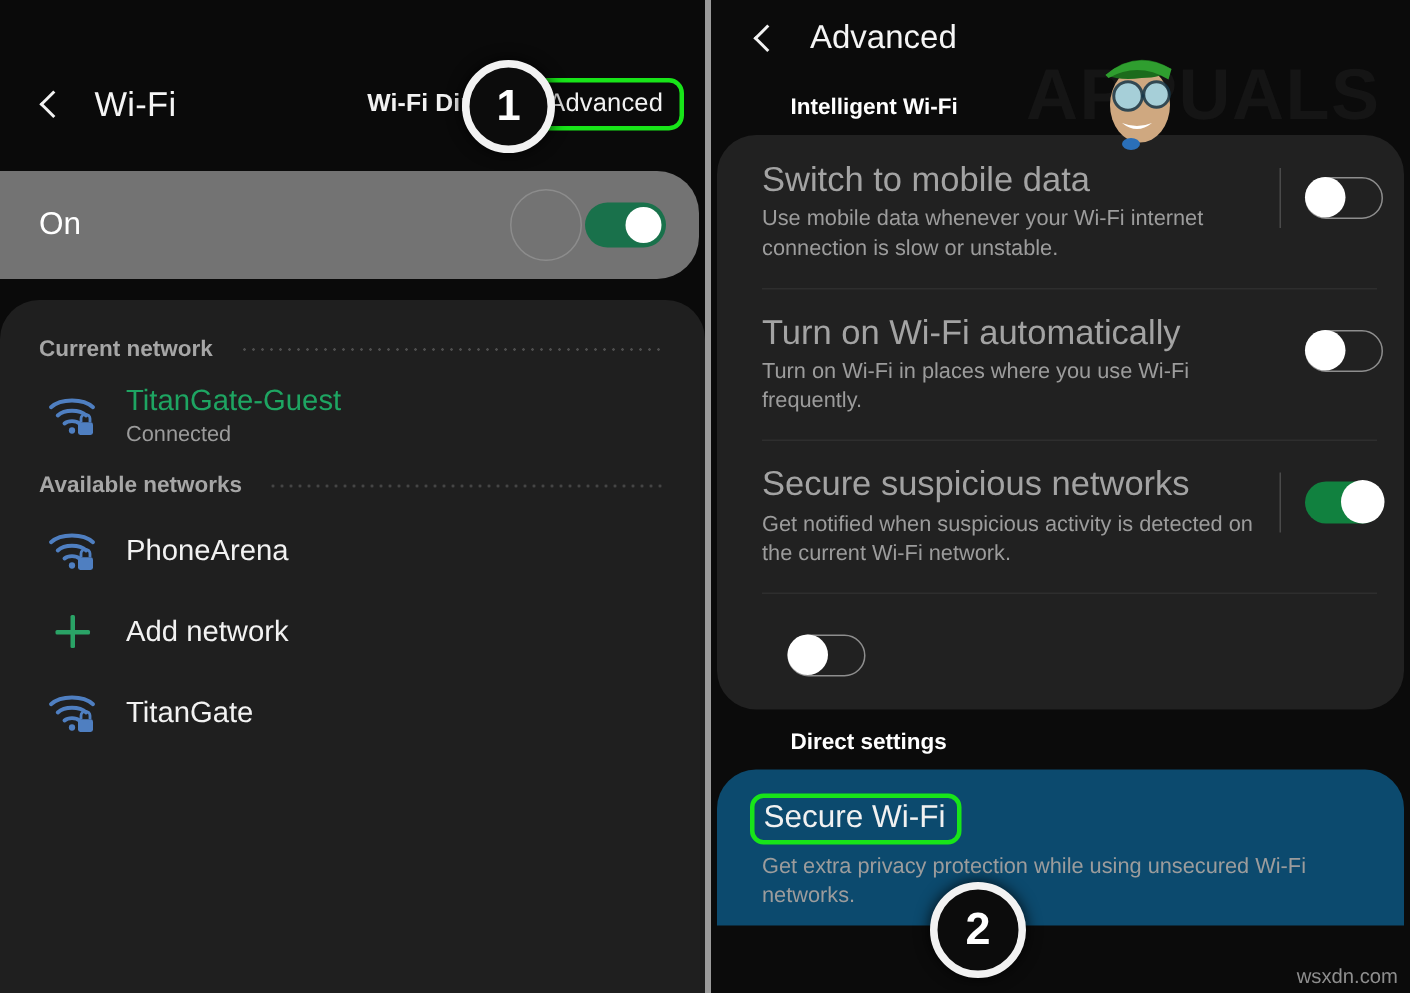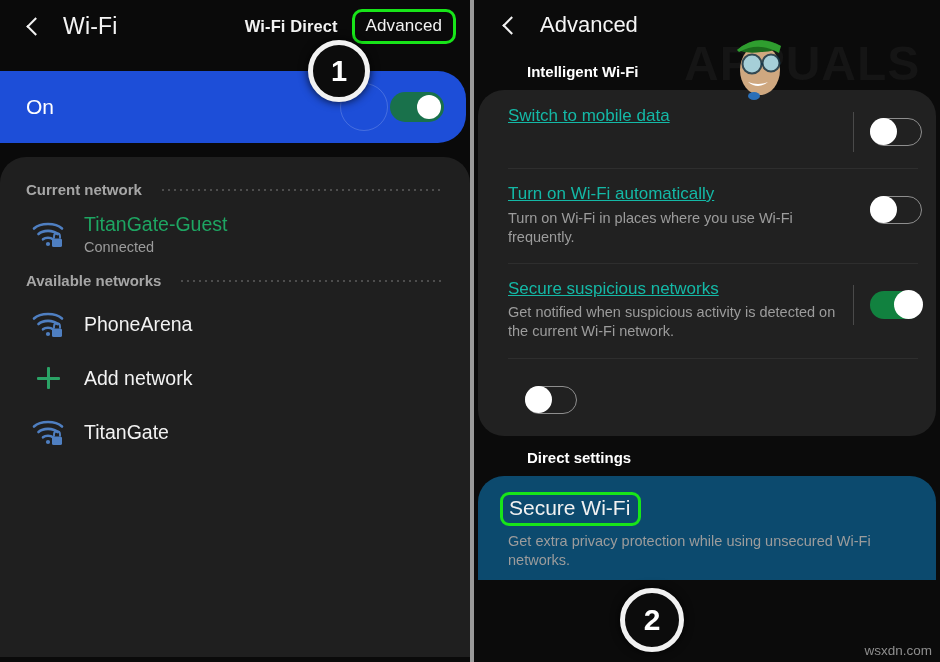--- a/index.html
+++ b/index.html
@@ -31,20 +31,21 @@
     width: 470px; height: 662px;
     background: #0a0a0a;
     overflow: hidden;
   }
   .l-header {
     height: 52px;
     display: flex;
     align-items: center;
     padding: 0 14px 0 22px;
     position: relative;
+    margin-top: 43px;
   }
   .back-chevron {
     width: 22px; height: 22px;
     position: relative;
     flex: 0 0 auto;
   }
   .back-chevron::before {
     content: "";
     position: absolute;
     left: 7px; top: 5px;
@@ -79,21 +80,21 @@
   .advanced-txt {
     color: #f2f2f2;
     font-size: 17px;
     letter-spacing: .1px;
   }
 
   
   .on-banner {
     margin: 19px 4px 0 0;
     height: 72px;
-    background: #1d4ed8;
+    background: #737373;
     border-radius: 0 28px 28px 0;
     display: flex;
     align-items: center;
     padding: 0 22px 0 26px;
     position: relative;
   }
   .on-label {
     color: #ffffff;
     font-size: 21px;
   }
@@ -267,24 +268,23 @@
   }
   .setting-row + .setting-row::before {
     content: "";
     position: absolute;
     left: 30px; right: 18px; top: 0;
     height: 1px;
     background: #2e2e2e;
   }
   .setting-texts { flex: 1; padding-right: 10px; }
   .setting-title {
-    color: #14b8a6;
-    font-size: 17px;
+    color: #a3a3a3;
+    font-size: 23px;
     line-height: 1.15;
-    text-decoration: underline;
   }
   .setting-desc {
     color: #9c9c9c;
     font-size: 14.5px;
     line-height: 1.32;
     margin-top: 5px;
   }
   .toggle-area {
     display: flex;
     align-items: center;
@@ -463,20 +463,21 @@
       </svg>
     </div>
 
     <div class="group-label">Intelligent Wi-Fi</div>
 
     <div class="settings-card">
 
       <div class="setting-row">
         <div class="setting-texts">
           <div class="setting-title">Switch to mobile data</div>
+          <div class="setting-desc">Use mobile data whenever your Wi-Fi internet connection is slow or unstable.</div>
         </div>
         <div class="toggle-area">
           <span class="v-divider"></span>
           <span class="tgl off">
             <span class="knob2"></span>
           </span>
         </div>
       </div>
 
       <div class="setting-row">

